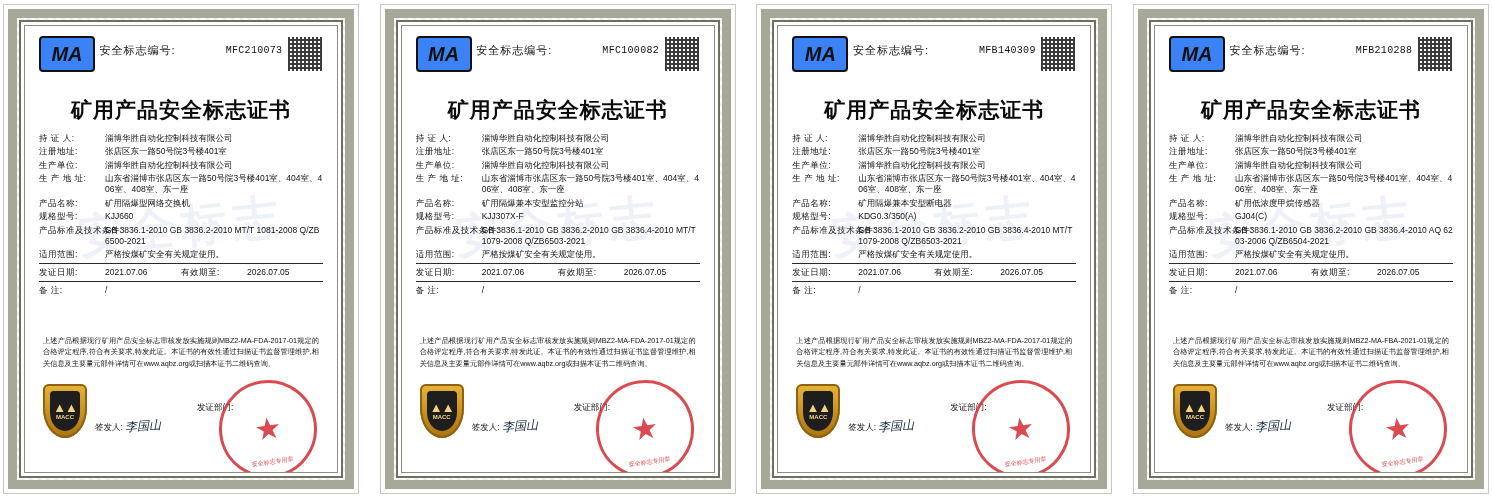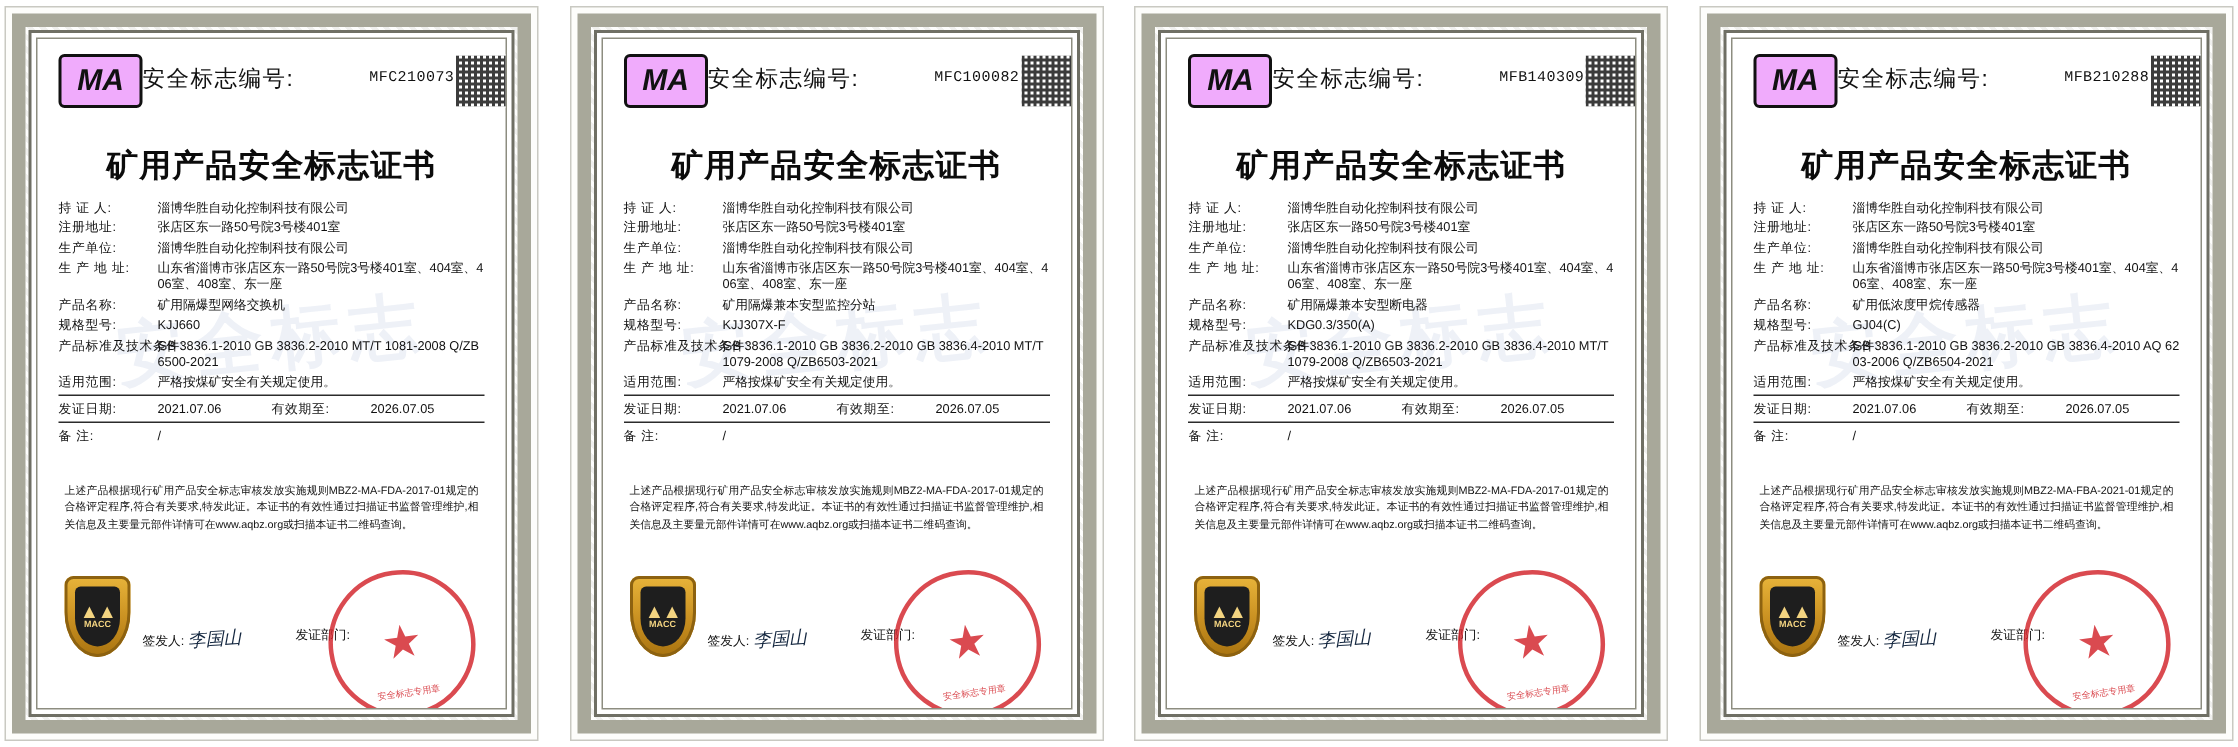--- a/index.html
+++ b/index.html
@@ -80,21 +80,21 @@
   
   .hdr {
     display: flex;
     align-items: flex-start;
     justify-content: space-between;
     height: 44px;
   }
   .ma-logo {
     width: 52px;
     height: 32px;
-    background: #f0abfc;
+    background: #3b82f6;
     border: 2px solid #111;
     border-radius: 4px;
     display: flex;
     align-items: center;
     justify-content: center;
     font-weight: bold;
     font-size: 20px;
     font-style: italic;
     color: #111;
     letter-spacing: 0px;
@@ -102,21 +102,21 @@
   }
   .hdr-mid {
     flex: 1;
     display: flex;
     align-items: center;
     justify-content: center;
     gap: 8px;
     padding-top: 7px;
   }
   .hdr-label {
-    font-size: 15px;
+    font-size: 11px;
     color: #111;
     letter-spacing: 1px;
     white-space: nowrap;
   }
   .hdr-code {
     font-size: 10px;
     color: #111;
     font-family: Liberation Mono, monospace;
     letter-spacing: .3px;
     white-space: nowrap;
@@ -179,21 +179,21 @@
   .dates .half {
     flex: 1;
     display: flex;
   }
   .dates .k2 {
     width: 66px;
     white-space: nowrap;
     letter-spacing: .5px;
   }
   .note {
-    margin-top: 24px;
+    margin-top: 38px;
     font-size: 7.2px;
     line-height: 1.55;
     color: #111;
     text-align: justify;
     padding: 0 4px;
   }
   .footer {
     position: absolute;
     left: 14px;
     right: 14px;
@@ -250,21 +250,21 @@
     font-family: "DejaVu Serif", serif;
     font-style: italic;
     font-size: 12px;
     color: #13263f;
     padding-left: 2px;
     transform: rotate(-4deg);
   }
   .dept-wrap {
     position: absolute;
     left: 158px;
-    top: 34px;
+    top: 18px;
     font-size: 8.5px;
     color: #111;
     white-space: nowrap;
   }
   .seal {
     position: absolute;
     right: 6px;
     top: -4px;
     width: 92px;
     height: 92px;

